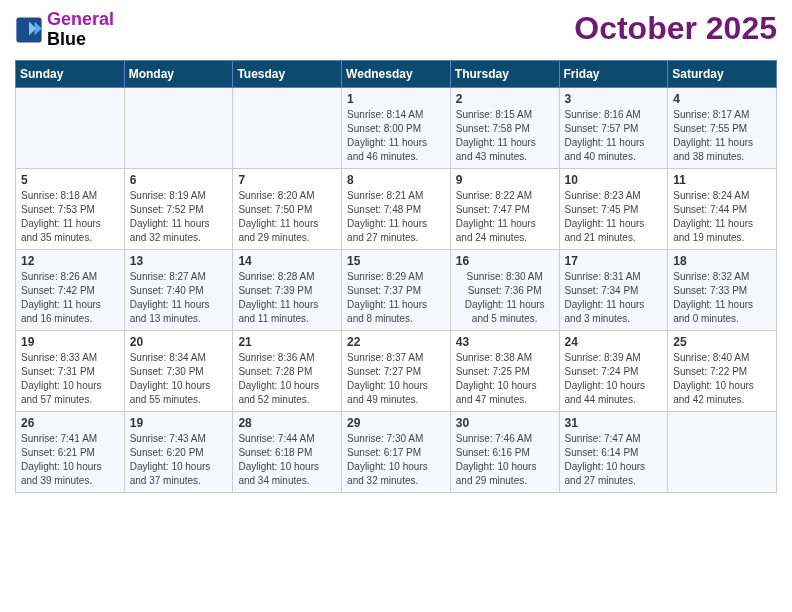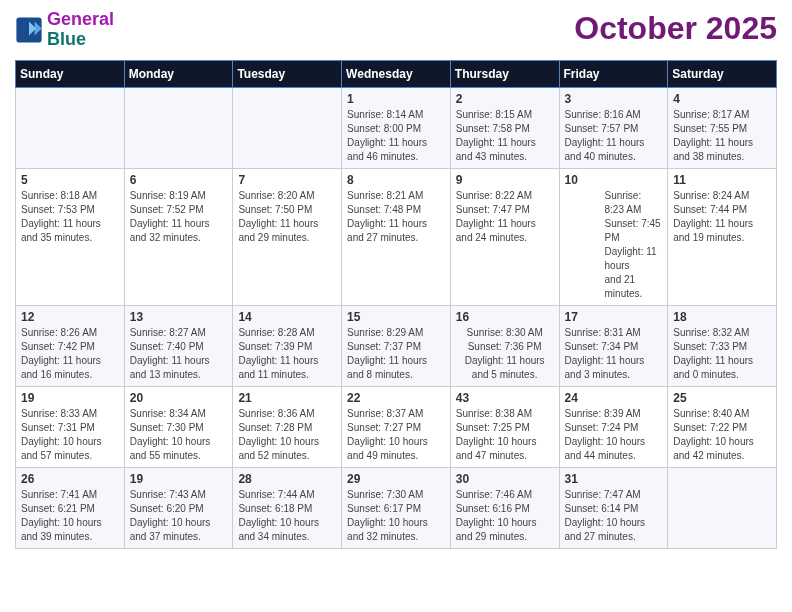--- a/index.html
+++ b/index.html
@@ -39,21 +39,21 @@
     .location {
       font-size: 14px;
       color: #555;
     }
     table {
       width: 100%;
       border-collapse: collapse;
       table-layout: fixed;
     }
     thead tr th {
-      background-color: #0f172a;
+      background-color: #0c4a6e;
       color: #fff;
       font-size: 12px;
       font-weight: bold;
       padding: 6px 4px;
       text-align: left;
       border: 1px solid #5580c8;
     }
     tbody tr td {
       vertical-align: top;
       border: 1px solid #ccc;
@@ -93,21 +93,21 @@
     <div class="logo">
       <svg class="logo-icon" viewBox="0 0 40 40">
         <rect x="2" y="2" width="36" height="36" rx="4" fill="#1a4b8c"></rect>
         <polygon points="28,8 38,18 28,28" fill="#5aaae8"></polygon>
         <polygon points="20,8 30,18 20,28" fill="#7ec8f0"></polygon>
       </svg>
       <div>
         <div style="font-size:18px;font-weight:bold;color:#a21caf;line-height:1.1;">
           <span>General</span>
         </div>
-        <div style="font-size:18px;font-weight:bold;color:#0f766e;line-height:1.1;">
+        <div style="font-size:18px;font-weight:bold;color:#000000;line-height:1.1;">
           <span>Blue</span>
         </div>
       </div>
     </div>
     <div class="title-block">
       <div class="month-title">October 2025</div>
     </div>
   </div>
 
   <table>
@@ -188,21 +188,21 @@
           </td>
           <td>
             <div class="day-number">9</div>
             <div class="day-info" style="white-space: pre-line;">Sunrise: 8:22 AM
 Sunset: 7:47 PM
 Daylight: 11 hours
 and 24 minutes.</div>
           </td>
           <td>
             <div class="day-number">10</div>
-            <div class="day-info" style="white-space: pre-line; margin-left: 40px;">Sunrise: 8:23 AM
+            <div class="day-info" style="white-space: pre-line;">Sunrise: 8:23 AM
 Sunset: 7:45 PM
 Daylight: 11 hours
 and 21 minutes.</div>
           </td>
           <td>
             <div class="day-number">11</div>
             <div class="day-info" style="white-space: pre-line;">Sunrise: 8:24 AM
 Sunset: 7:44 PM
 Daylight: 11 hours
 and 19 minutes.</div>

